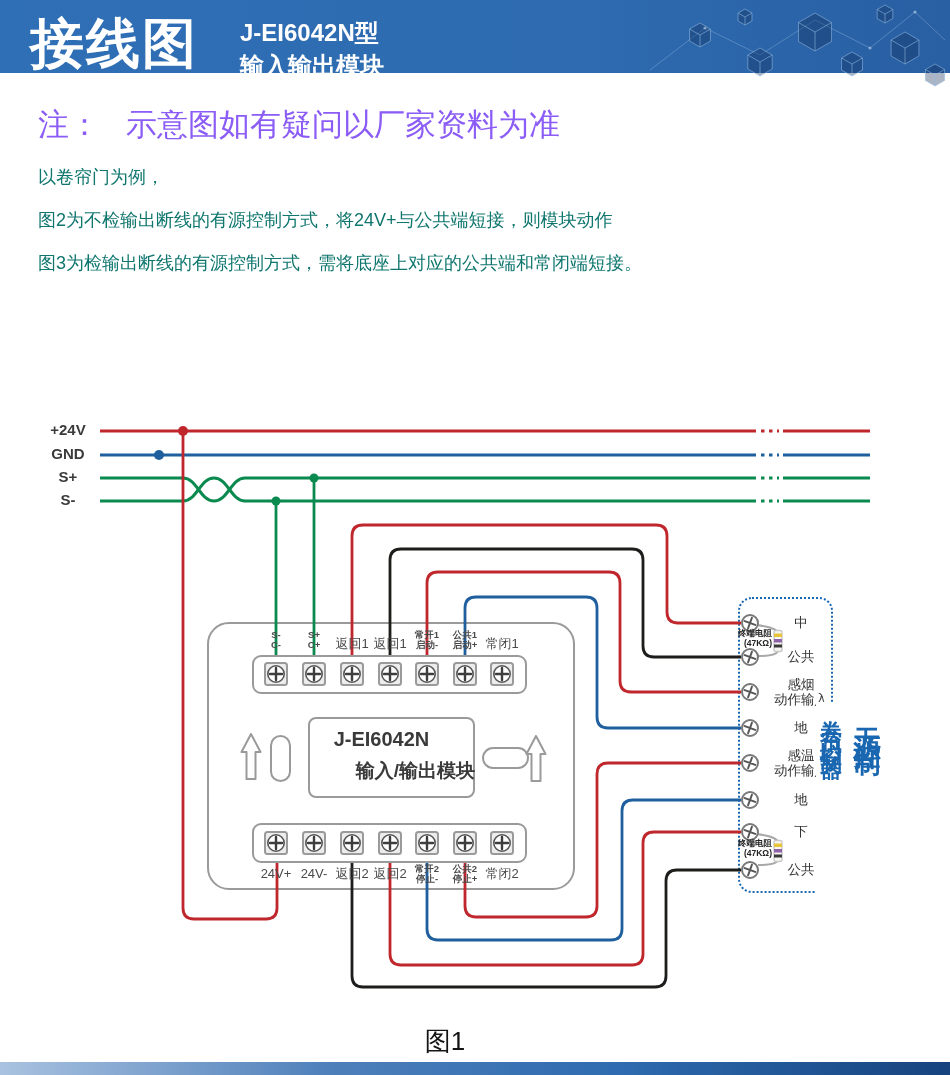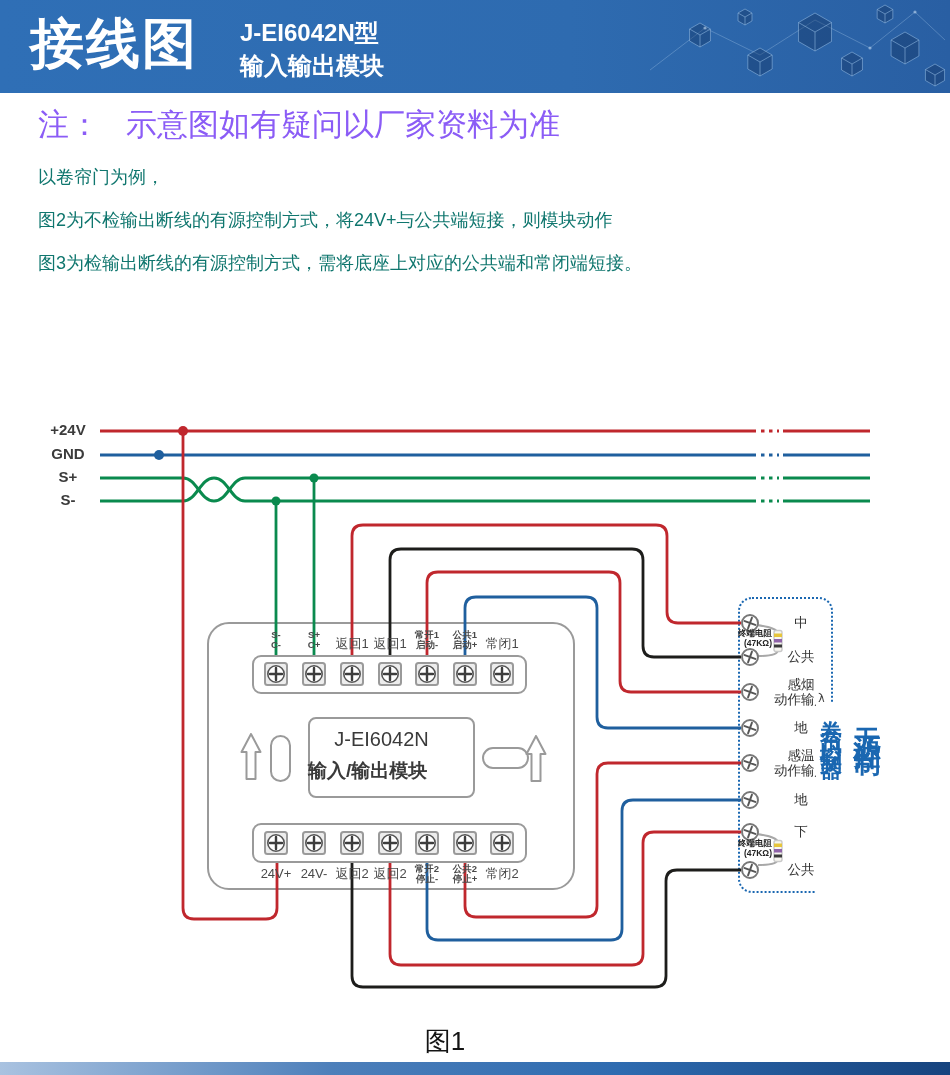--- a/index.html
+++ b/index.html
@@ -1,43 +1,43 @@
 <!DOCTYPE html>
 <html><head>
 <meta charset="utf-8">
 <style>
   html,body{margin:0;padding:0}
   body{width:950px;height:1075px;position:relative;background:#fff;
        font-family:"Liberation Sans","DejaVu Sans",sans-serif;overflow:hidden}
   .abs{position:absolute}
 
   
-  .hdr{left:0;top:0;width:950px;height:93px;
+  .hdr{left:0;top:0;width:950px;height:73px;
        background:linear-gradient(90deg,#2f6fb6 0%,#2e6bb0 60%,#295fa3 100%);}
   .hdr-title{left:30px;top:8px;font-size:54px;font-weight:bold;color:#fff;letter-spacing:2px}
   .hdr-sub1{left:240px;top:17px;font-size:24px;font-weight:bold;color:#fff}
   .hdr-sub2{left:240px;top:50px;font-size:24px;font-weight:bold;color:#fff}
 
   .note{left:38px;top:104px;font-size:31px;color:#8b5cf6;white-space:nowrap}
   .note .gap{display:inline-block;width:26px}
   .bodytxt{left:38px;top:156px;width:900px;font-size:18px;line-height:43px;color:#0f766e;white-space:nowrap}
 
   
   .lay1{z-index:1}.lay2{z-index:2}.lay3{z-index:3}.lay4{z-index:4}.lay5{z-index:5}
   svg.overlay{left:0;top:0;width:950px;height:1075px;pointer-events:none}
 
   .module-box{left:207px;top:622px;width:368px;height:268px;border:2.5px solid #9a9a9a;
               border-radius:22px;background:#fff;box-sizing:border-box}
   .strip{border:2px solid #9a9a9a;border-radius:9px;background:#fff;box-sizing:border-box}
   .strip.top{left:252px;top:655px;width:275px;height:39px}
   .strip.bot{left:252px;top:823px;width:275px;height:40px}
   .plate{left:308px;top:717px;width:167px;height:81px;border:2px solid #9a9a9a;border-radius:8px;
          background:#fff;box-sizing:border-box}
-  .plate-l1{left:308px;top:728px;width:147px;text-align:center;font-size:20px;font-weight:normal;color:#3a3a3a}
-  .plate-l2{left:308px;top:758px;width:167px;text-align:left;font-size:19px;font-weight:bold;color:#3a3a3a}
+  .plate-l1{left:308px;top:728px;width:147px;text-align:center;font-size:20px;font-weight:bold;color:#3a3a3a}
+  .plate-l2{left:308px;top:758px;width:167px;text-align:right;font-size:19px;font-weight:bold;color:#3a3a3a}
 
   .ctrl-box{left:738px;top:597px;width:95px;height:296px;border:2.5px dotted #1a67b1;
             border-radius:14px;box-sizing:border-box}
 
   .bus-lbl{left:33px;width:70px;text-align:center;font-size:15px;font-weight:bold;color:#3b3b3b}
 
   .term-lbl{width:52px;text-align:center;font-size:13px;line-height:15px;color:#4a4a4a;white-space:nowrap}
   .term-lbl.small{font-size:9.5px;line-height:10px;font-weight:bold}
   .ctrl-lbl{left:766px;width:70px;text-align:center;font-size:13.5px;line-height:15px;color:#333;white-space:nowrap}
   .res-lbl{left:726px;width:46px;text-align:right;font-size:8.5px;line-height:10px;font-weight:bold;color:#222;white-space:nowrap}

